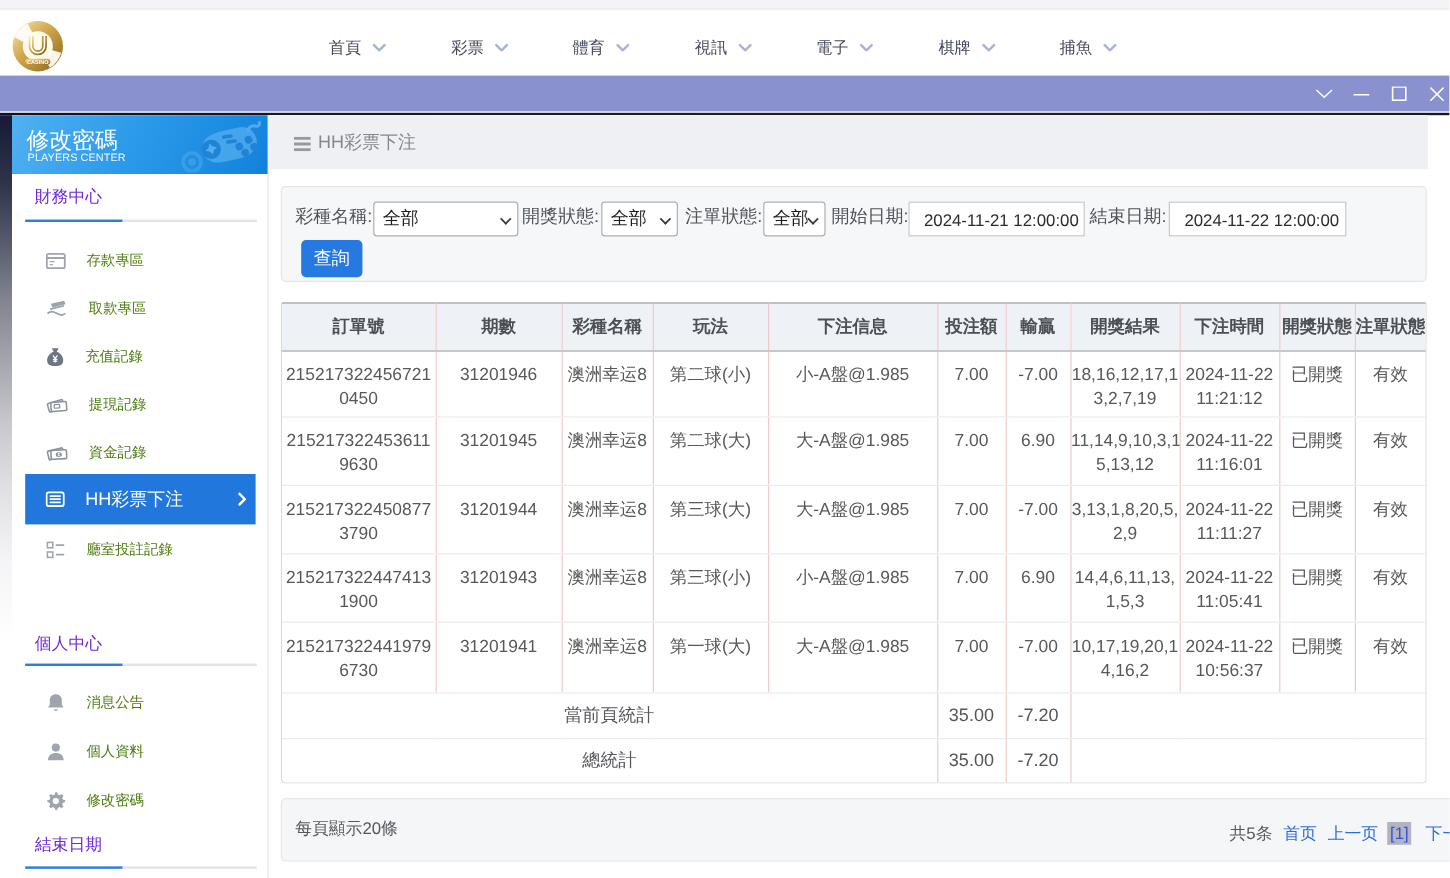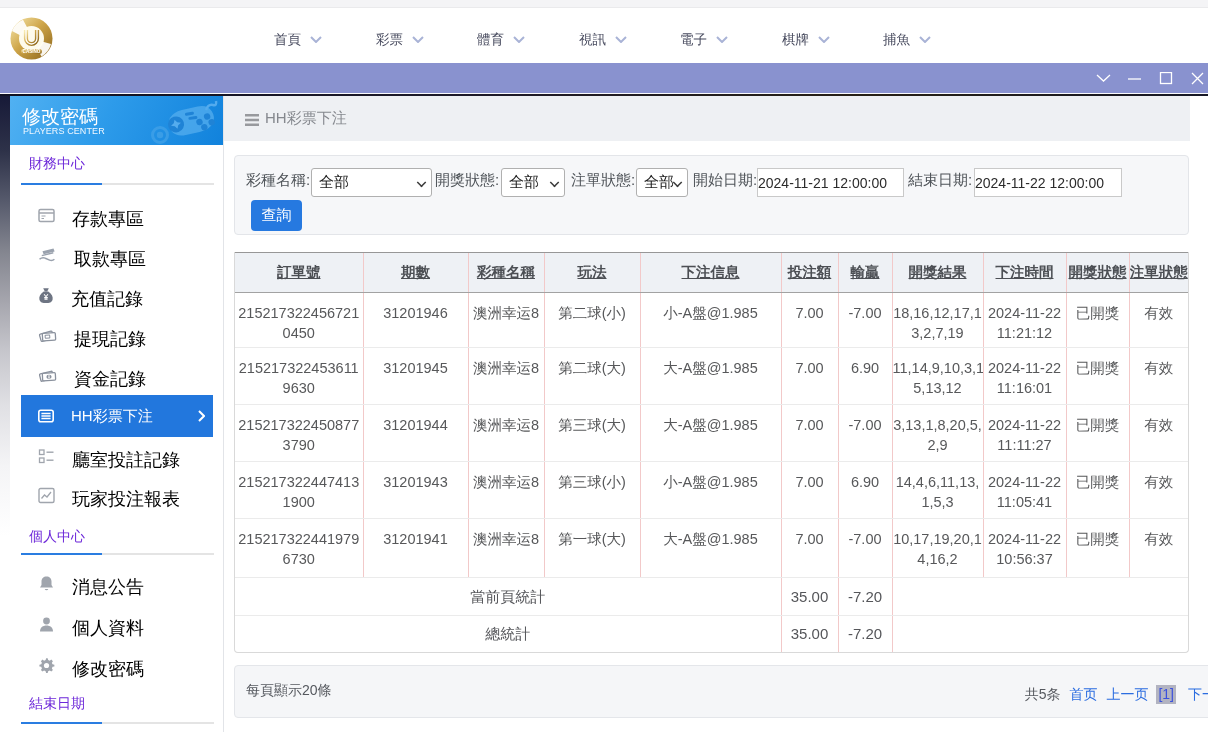--- a/index.html
+++ b/index.html
@@ -31,22 +31,22 @@
 
 #sidebar { left:10px; top:96px; width:214px; height:636px; background:#fff;
   border-right:1px solid #e2e4e8; }
 #sbheader { position:absolute; left:0; top:0; width:213px; height:49px;
   background:linear-gradient(115deg,#51b1f2 0%,#2d9bea 45%,#1182dc 100%); overflow:hidden; }
 #sbheader .t1 { position:absolute; left:12px; top:8px; font-size:19px; color:#fff; }
 #sbheader .t2 { position:absolute; left:13px; top:30px; font-size:9px; color:#f2f8ff; letter-spacing:0.1px; }
 .sbtitle { position:absolute; left:19px; font-size:14px; color:#6d28d9; }
 .sbline { position:absolute; left:11px; width:193px; height:2px; background:#e4e4e4; }
 .sbline i { position:absolute; left:0; top:0; width:81px; height:2px; background:#2a7de1; display:block; }
-.sbitem { position:absolute; left:28px; width:180px; height:20px; font-size:18px; color:#000000;
-  display:flex; align-items:flex-start; }
+.sbitem { position:absolute; left:28px; width:180px; height:20px; font-size:12px; color:#4d7c0f;
+  display:flex; align-items:center; }
 .sbitem svg { margin-right:17px; flex:none; }
 #active { position:absolute; left:11px; top:299px; width:192px; height:42px; background:#2277dd;
   color:#fff; font-size:15px; display:flex; align-items:center; }
 #active svg { margin:0 17px 0 17px; flex:none; }
 
 
 #main { left:224px; top:96px; width:966px; height:636px; background:#fff; }
 #crumb { position:absolute; left:0; top:0; width:966px; height:45px; background:#eef0f3; }
 #crumb .txt { position:absolute; left:41px; top:13px; font-size:15px; color:#85888e; }
 
@@ -54,30 +54,30 @@
 #filter { position:absolute; left:10px; top:59px; width:955px; height:80px;
   background:#f6f7f9; border:1px solid #e3e5e9; border-radius:4px; }
 .flabel { position:absolute; top:15px; font-size:15px; color:#4e5358; }
 .fsel { position:absolute; top:12px; height:29px; background:#fff; border:1px solid #b0b0b0;
   border-radius:3px; font-size:15px; color:#1b1b1b; display:flex; align-items:center;
   padding-left:7px; white-space:nowrap; }
 .fsel .arr { position:absolute; right:5px; top:11px; width:10px; height:7px; }
 .fsel .arr::before { content:""; position:absolute; left:0; top:0; width:7px; height:7px;
   border-right:2px solid #3a3a3a; border-bottom:2px solid #3a3a3a; transform:translate(1px,-2px) rotate(45deg) scale(0.75); }
 .finput { position:absolute; top:12px; height:29px; background:#fff; border:1px solid #c9c9c9;
-  font-size:14px; color:#2b2b2b; display:flex; align-items:center; white-space:nowrap; }
+  font-size:14px; color:#2b2b2b; display:flex; align-items:center; padding-left:12px; white-space:nowrap; }
 #qbtn { position:absolute; left:16px; top:44px; width:51px; height:31px; background:#2679e0;
   border-radius:4px; color:#fff; font-size:15px; display:flex; align-items:center; justify-content:center; }
 
 
 #tcard { position:absolute; left:10px; top:156px; width:955px; height:401px;
   border:1px solid #d9d9d9; border-top:none; border-radius:0 0 4px 4px; background:#fff; }
 table { border-collapse:collapse; table-layout:fixed; width:953px; font-size:14.5px; color:#57585a; }
 th { background:#eef1f5; border-top:1px solid #979797; border-bottom:1px solid #a2a2a2;
-  font-size:14.5px; font-weight:600; color:#4c4f54; height:40px; white-space:nowrap; overflow:hidden; padding:0;text-decoration:underline; }
+  font-size:14.5px; font-weight:600; color:#4c4f54; height:40px; white-space:nowrap; overflow:hidden; padding:0; }
 th + th, td + td { border-left:1px solid #f2c9c9; }
 td { text-align:center; vertical-align:top; padding-top:11px; line-height:19.5px;
   border-bottom:1px solid #ebebeb; white-space:nowrap; overflow:hidden; padding-left:0; padding-right:0; }
 tr.sum td { vertical-align:middle; padding-top:0; font-size:15px; color:#55565a; }
 tr.sum td.nb { border-left:none; }
 tr.sum:last-child td { border-bottom:none; }
 
 
 #pcard { position:absolute; left:10px; top:569px; width:1119px; height:53px;
   background:#f5f6f8; border:1px solid #e4e6ea; border-radius:4px; }
@@ -224,26 +224,20 @@
     </div>
 
     <div class="sbitem" style="top:352px">
       <svg width="17" height="17" viewBox="0 0 17 17">
           <rect x="1.5" y="2" width="4.5" height="4.5" fill="none" stroke="#a0a5ad" stroke-width="1.3"></rect>
           <path d="M8.5 4.2 h7" stroke="#a0a5ad" stroke-width="1.4"></path>
           <rect x="1.5" y="10" width="4.5" height="4.5" fill="none" stroke="#a0a5ad" stroke-width="1.3"></rect>
           <path d="M8.5 12.2 h7" stroke="#a0a5ad" stroke-width="1.4"></path>
         </svg>
       廳室投註記錄</div>
-    <div class="sbitem" style="top:391px">
-      <svg width="17" height="17" viewBox="0 0 17 17">
-          <rect x="1" y="1.5" width="15" height="14" rx="1.5" fill="none" stroke="#a0a5ad" stroke-width="1.4"></rect>
-          <path d="M3.5 11.5 l3-3.5 2.5 2 4-5" fill="none" stroke="#a0a5ad" stroke-width="1.3"></path>
-        </svg>
-      玩家投注報表</div>
 
     <div class="sbtitle" style="top:432px">個人中心</div>
     <div class="sbline" style="top:457px">
         <i></i>
       </div>
 
     <div class="sbitem" style="top:479px">
       <svg width="17" height="17" viewBox="0 0 17 17">
           <path d="M8.5 1.5 c-3 0-5 2-5 5 v3.5 l-1.5 2.5 h13 l-1.5-2.5 v-3.5 c0-3-2-5-5-5 z" fill="#a0a5ad"></path>
           <path d="M6.7 14 a1.9 1.9 0 0 0 3.6 0" fill="#a0a5ad"></path>

